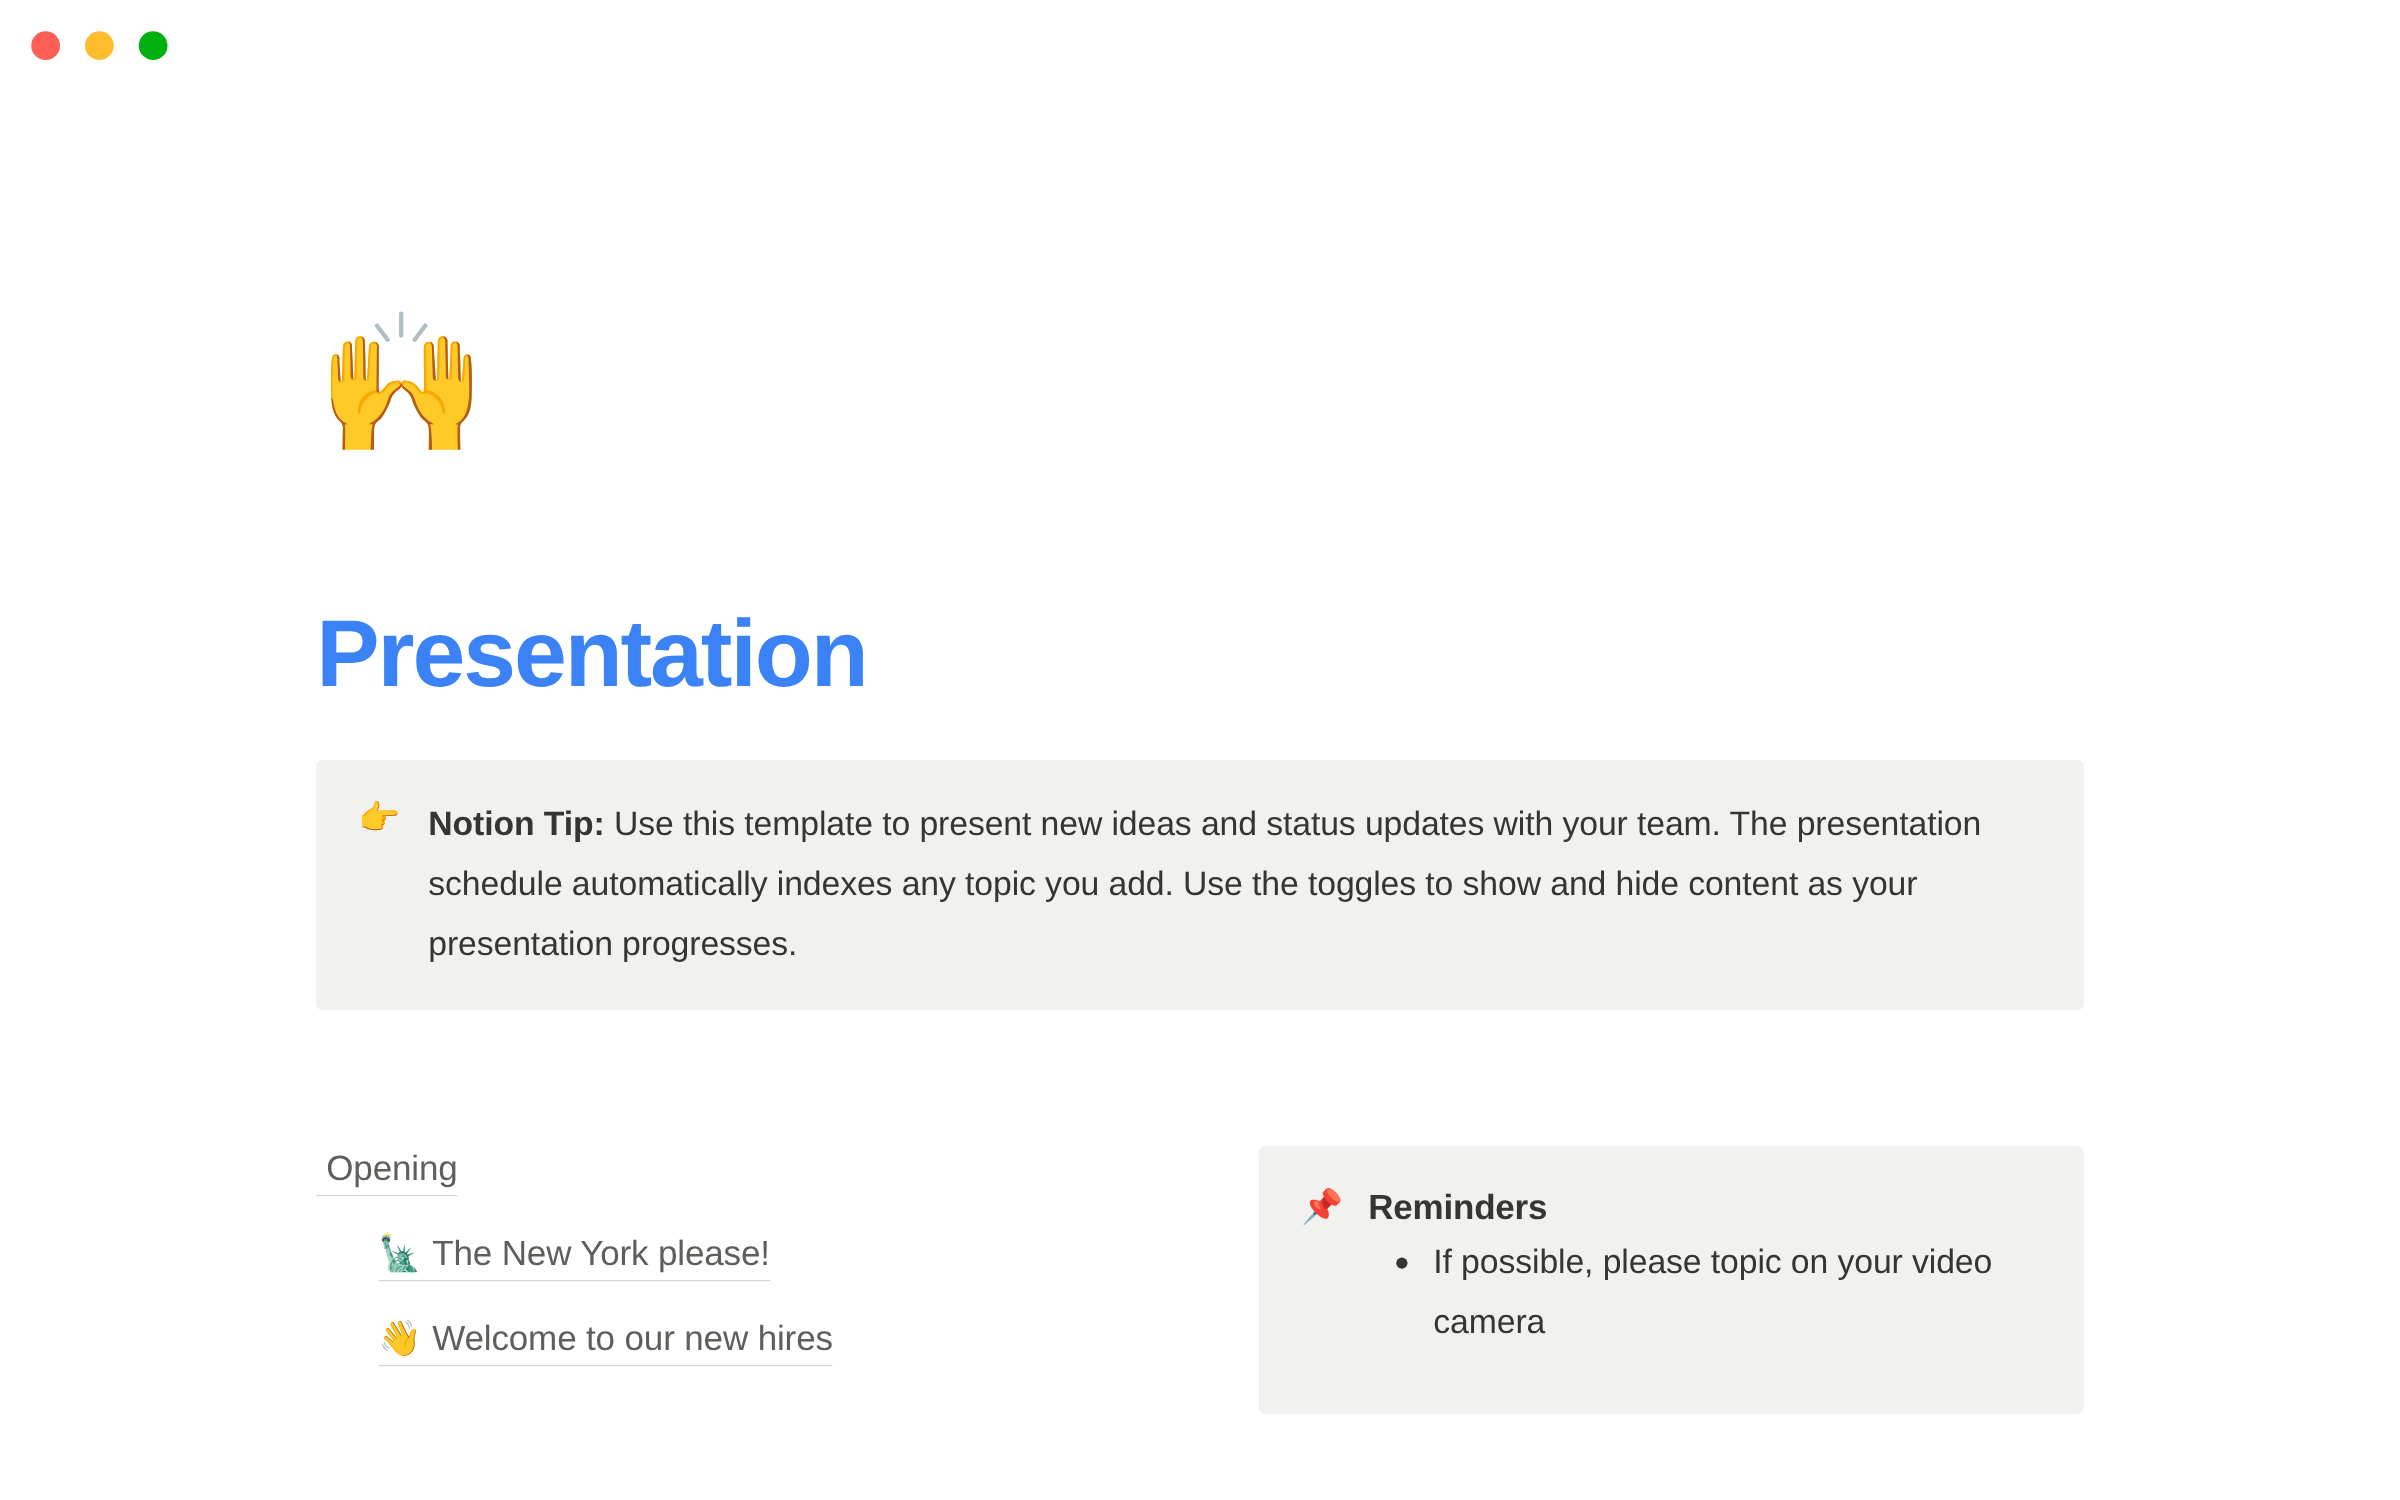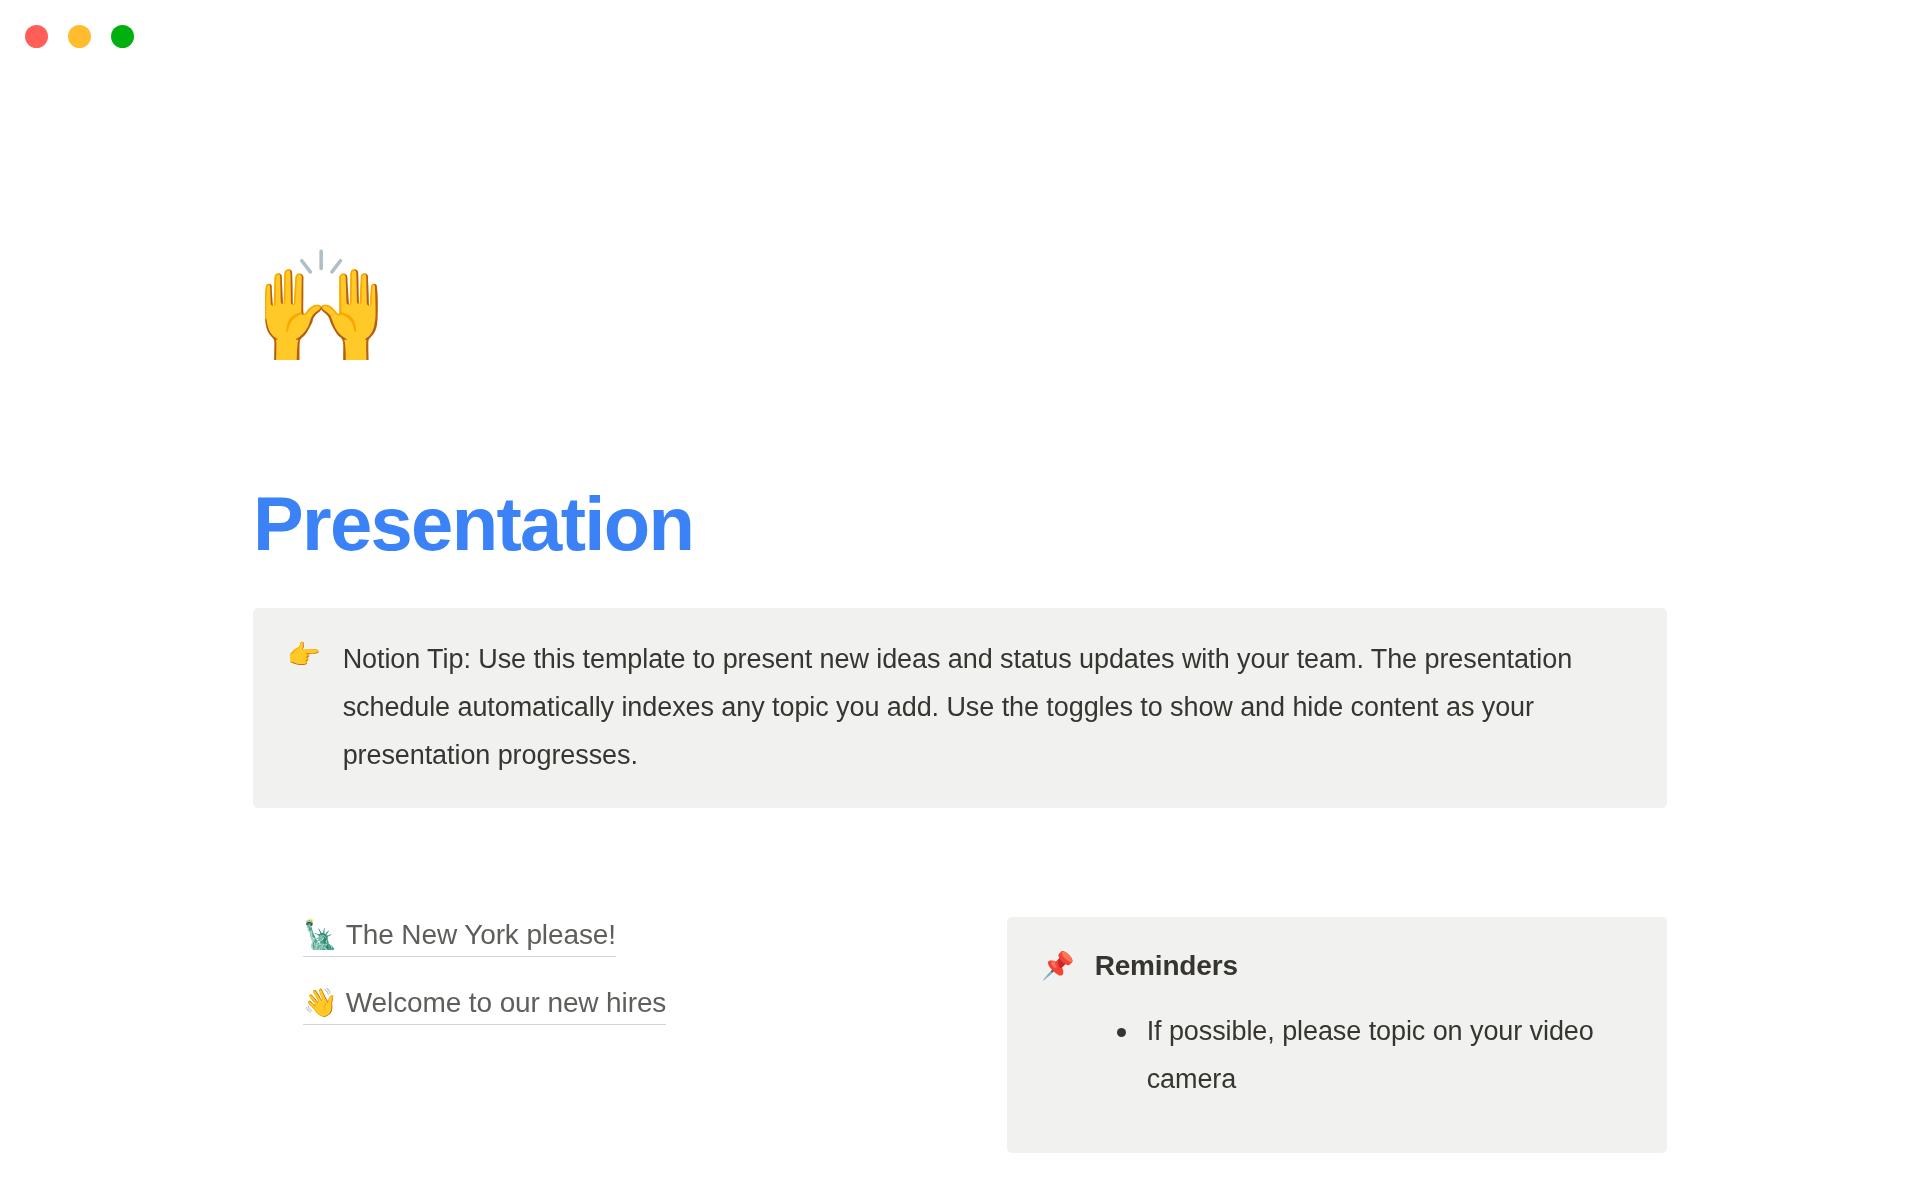--- a/index.html
+++ b/index.html
@@ -110,21 +110,21 @@
   }
 
   .callout-text {
     font-size: 27px;
     line-height: 48px;
     color: #37352F;
     letter-spacing: -0.003em;
   }
 
   .callout-text b {
-    font-weight: 400;
+    font-weight: 700;
   }
 
   
   .columns {
     position: absolute;
     left: 0px;
     top: 855px;
     width: 1414px;
     display: flex;
     gap: 0px;
@@ -204,21 +204,20 @@
   .reminders-body {
     flex: 1 1 auto;
   }
 
   .reminders-title {
     font-size: 28px;
     font-weight: 700;
     line-height: 38px;
     color: #37352F;
     letter-spacing: -0.006em;
-    margin-bottom: 22px;
   }
 
   .reminders-list {
     list-style: none;
     margin: 0;
     padding: 0;
   }
 
   .reminders-list li {
     position: relative;
@@ -266,20 +265,25 @@
         <div class="callout-text">
           <b>Notion Tip:</b><span> Use this template to present new ideas and status updates with your team. The presentation schedule automatically indexes any topic you add. Use the toggles to show and hide content as your presentation progresses.</span>
         </div>
       </div>
 
       <div class="columns">
 
         <div class="col-left">
           <div class="toc-list">
 
+            <div class="toc-item level-1">
+              <a class="toc-link">
+                <span class="tl-emoji"></span><span>Opening</span>
+              </a>
+            </div>
 
             <div class="toc-item level-2">
               <a class="toc-link">
                 <span class="tl-emoji">🗽</span><span>The New York please!</span>
               </a>
             </div>
 
             <div class="toc-item level-2">
               <a class="toc-link">
                 <span class="tl-emoji">👋</span><span>Welcome to our new hires</span>

